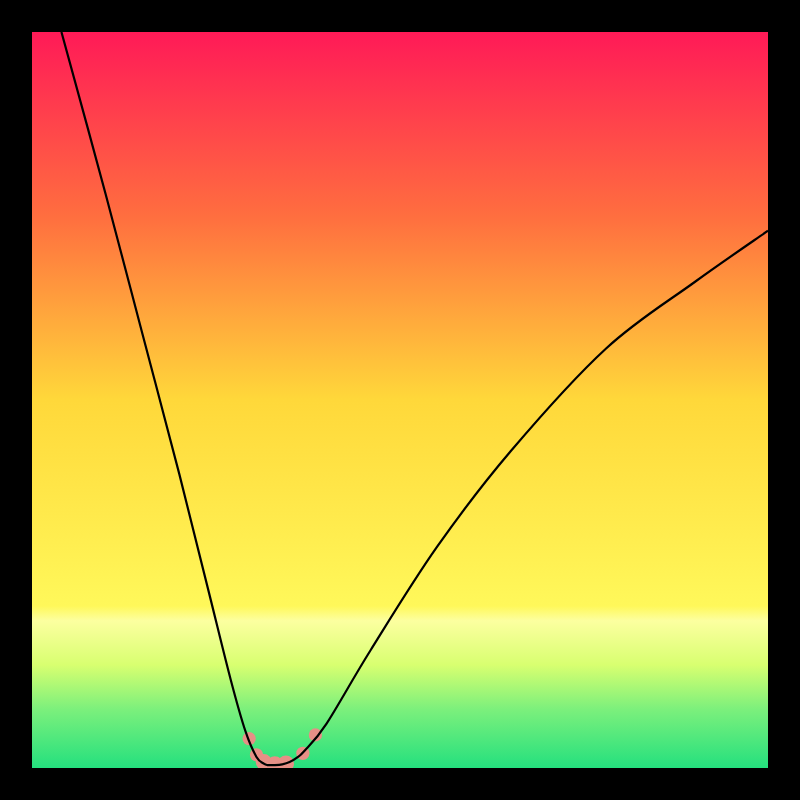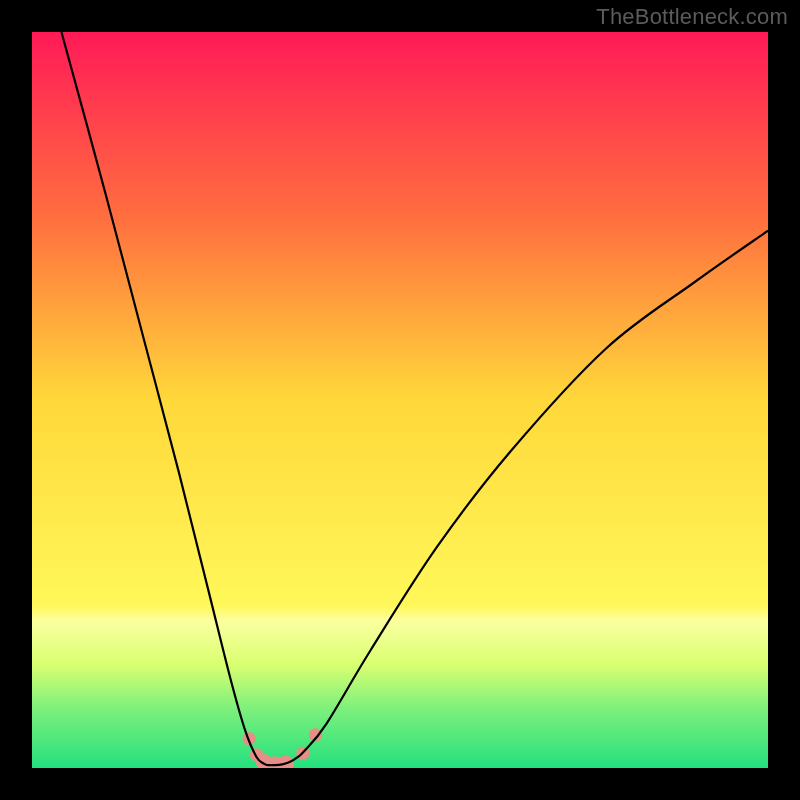--- a/index.html
+++ b/index.html
@@ -77,14 +77,13 @@
           <circle cx="224.48" cy="722.752" r="6.6240000000000006" fill="#e78f86"></circle>
           <circle cx="231.84" cy="730.112" r="8.096" fill="#e78f86"></circle>
           <circle cx="242.88000000000002" cy="732.32" r="8.096" fill="#e78f86"></circle>
           <circle cx="253.92" cy="731.584" r="8.096" fill="#e78f86"></circle>
           <circle cx="270.848" cy="721.28" r="6.6240000000000006" fill="#e78f86"></circle>
           <circle cx="283.36" cy="702.88" r="6.6240000000000006" fill="#e78f86"></circle>
         </g>
       <path id="curve-path" fill="none" stroke="#000000" stroke-width="2.2" d="M 29.44,0 C 36.800000000000004,26.98666666666666 60.106666666666676,111.62666666666661 73.60000000000001,161.91999999999996 C 87.09333333333333,212.2133333333333 98.13333333333333,255.1466666666667 110.39999999999999,301.76000000000005 C 122.66666666666666,348.3733333333334 136.16000000000003,398.66666666666663 147.20000000000002,441.59999999999997 C 158.24,484.5333333333333 168.0533333333333,525.0133333333333 176.64,559.36 C 185.22666666666666,593.7066666666667 192.5866666666667,624.3733333333334 198.72000000000003,647.6800000000001 C 204.85333333333335,670.9866666666667 209.14666666666668,686.32 213.44,699.2 C 217.73333333333332,712.08 221.41333333333333,719.5626666666667 224.48,724.96 C 227.54666666666665,730.3573333333334 230,730.2346666666666 231.84,731.584 C 233.68,732.9333333333333 233.68,732.8106666666667 235.52,733.056 C 237.36,733.3013333333333 240.42666666666668,733.1786666666667 242.88000000000002,733.056 C 245.33333333333337,732.9333333333334 247.7866666666667,732.8106666666667 250.24,732.32 C 252.69333333333333,731.8293333333334 255.14666666666665,731.216 257.59999999999997,730.112 C 260.0533333333333,729.0079999999999 262.50666666666666,727.5360000000001 264.96,725.696 C 267.4133333333333,723.856 267.4133333333333,724.7146666666666 272.32,719.072 C 277.2266666666667,713.4293333333334 283.36,708.6453333333334 294.40000000000003,691.84 C 305.44000000000005,675.0346666666667 320.16,647.6800000000001 338.56,618.24 C 356.96,588.8 381.49333333333334,548.32 404.8,515.2 C 428.1066666666667,482.08000000000004 450.1866666666667,452.64 478.40000000000003,419.52 C 506.61333333333334,386.4 543.4133333333334,344.6933333333334 574.08,316.48 C 604.7466666666667,288.26666666666665 635.4133333333333,269.8666666666666 662.4,250.23999999999995 C 689.3866666666667,230.6133333333333 723.7333333333333,207.30666666666667 736,198.72000000000003 "></path>
     </svg>
   </div>
-  <div class="watermark">TheBottleneck.com</div>
 </div>
 
 </body></html>

